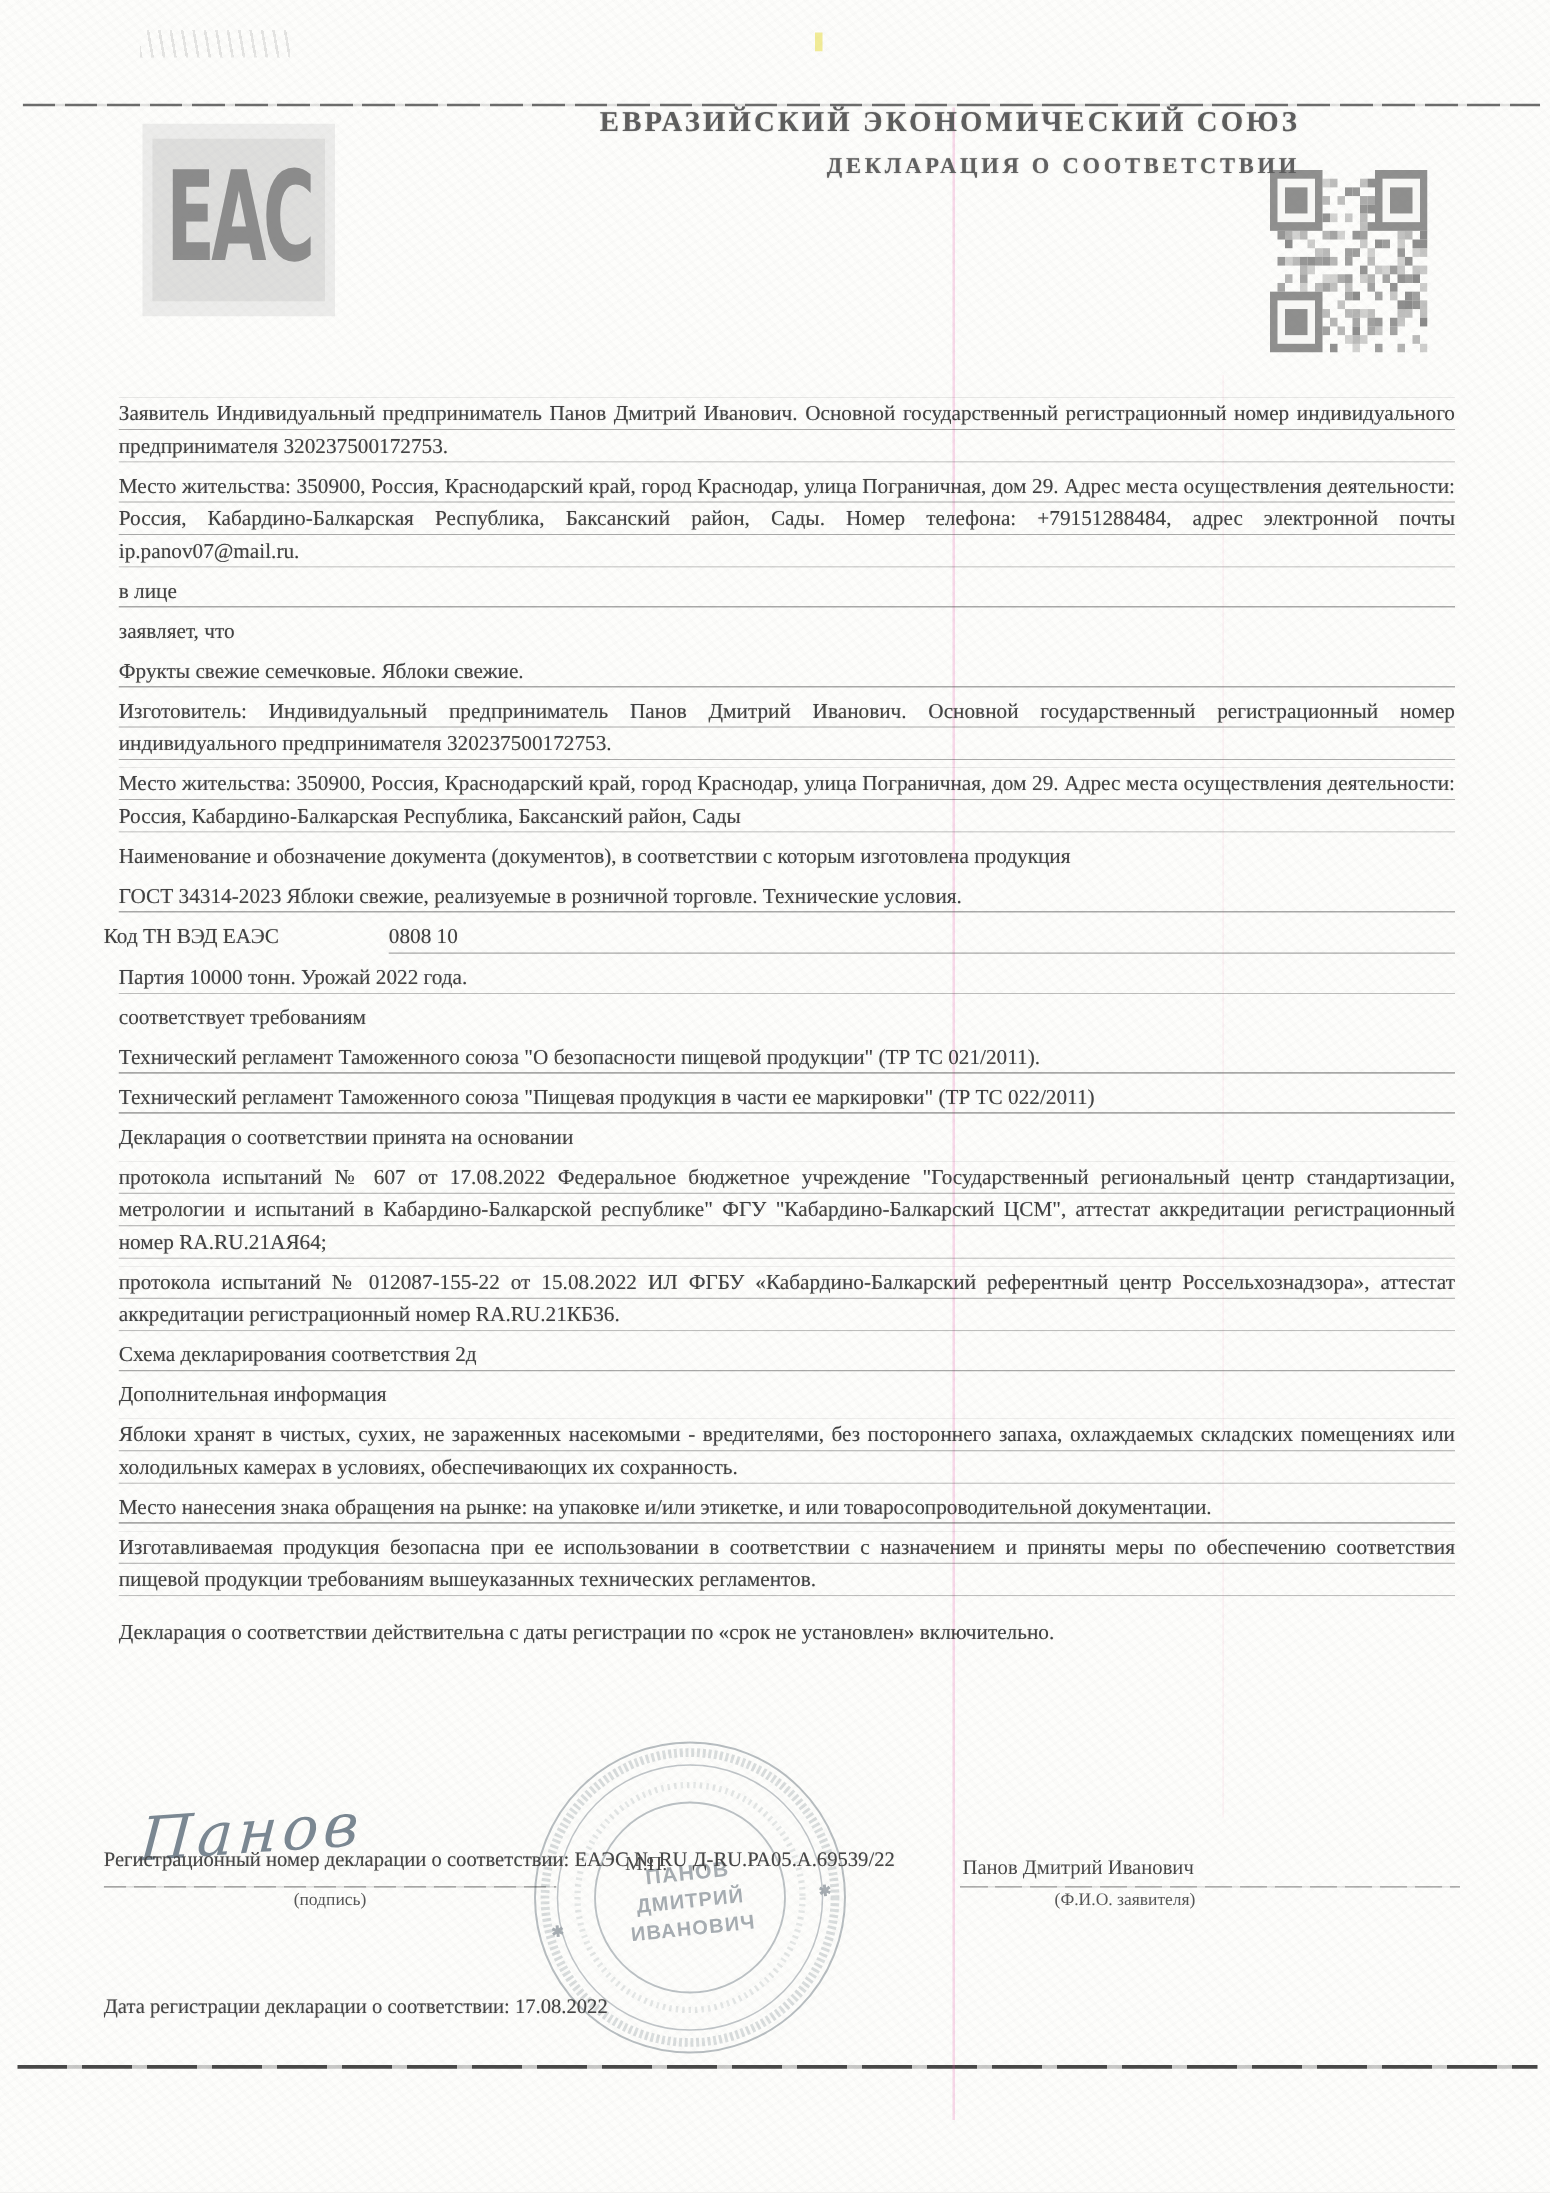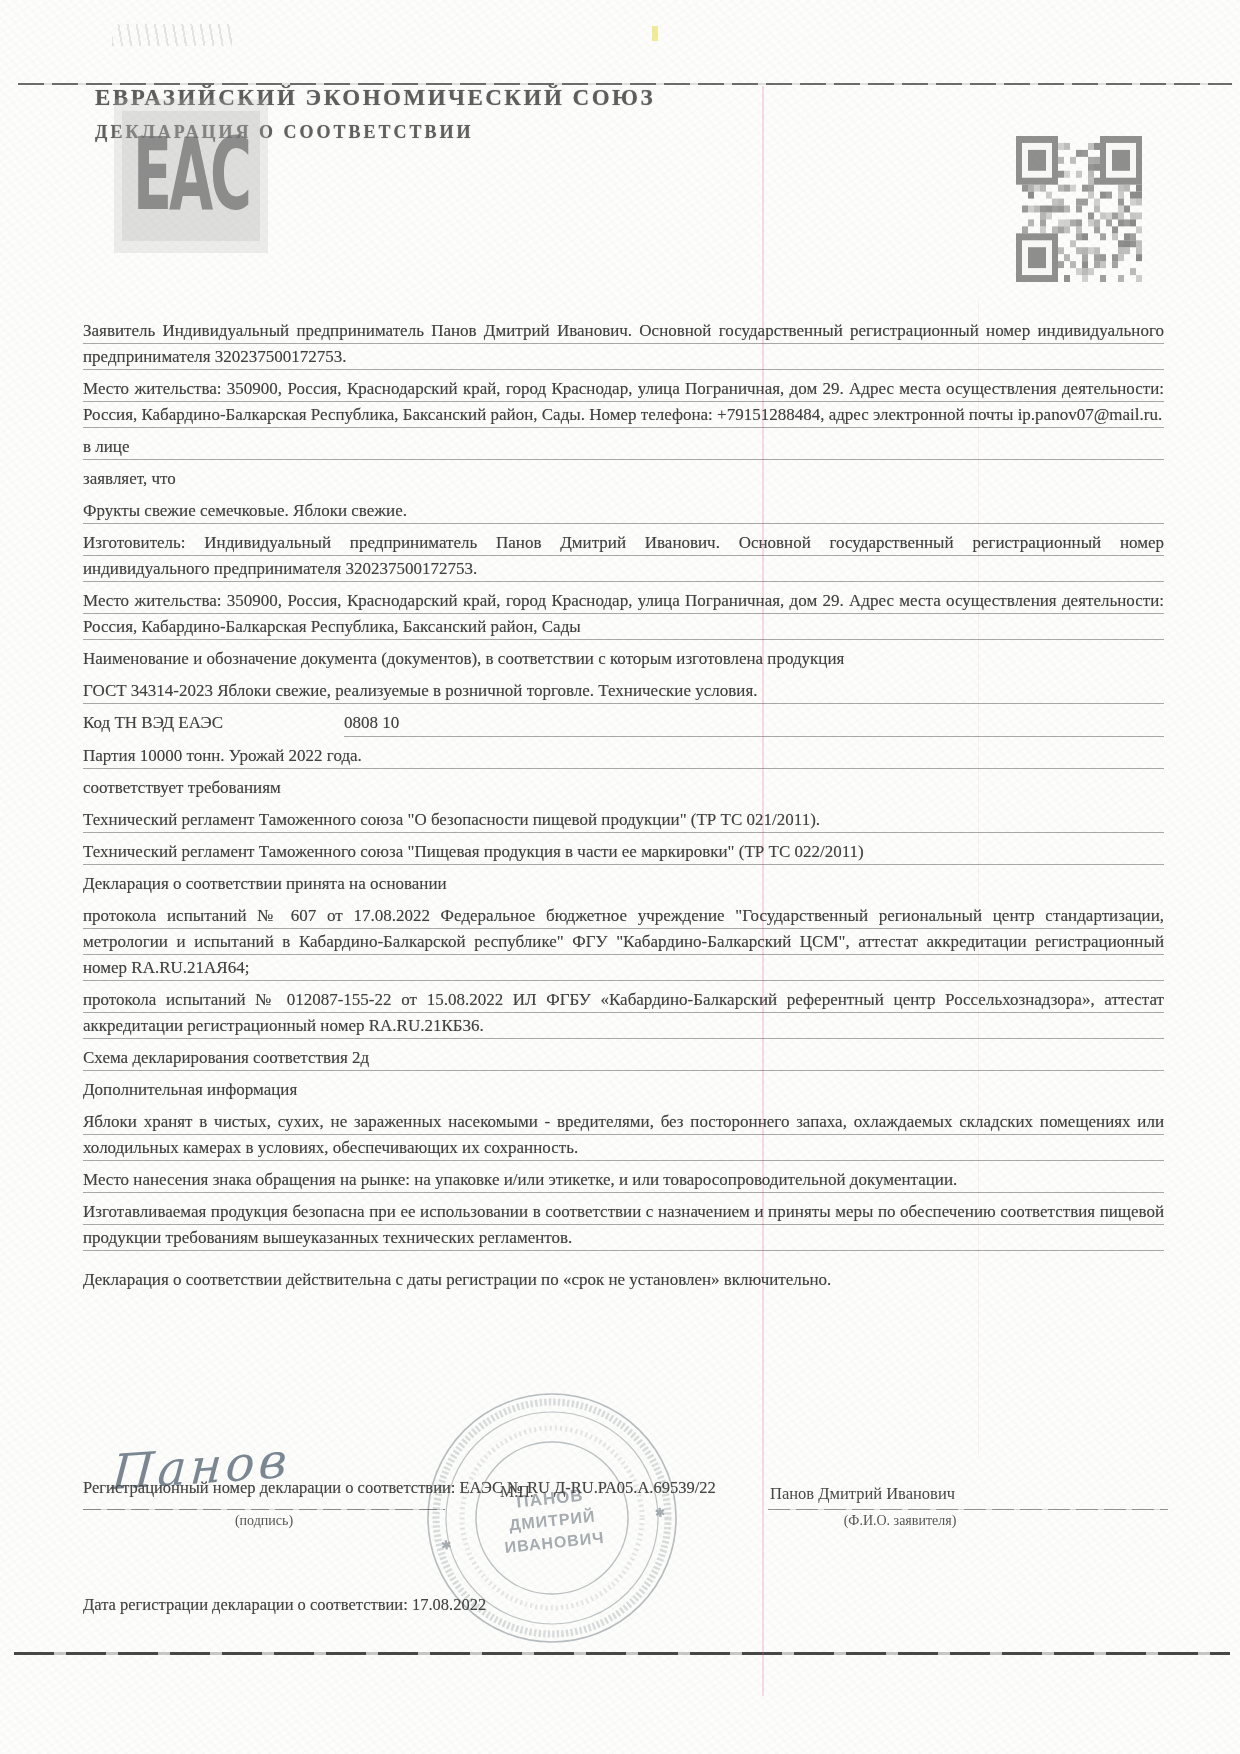--- a/index.html
+++ b/index.html
@@ -19,39 +19,39 @@
     background:repeating-linear-gradient(90deg, rgba(60,60,60,.75) 0 26px, rgba(60,60,60,.15) 26px 34px);}
   .art-bottom-line{position:absolute;left:14px;right:10px;top:1652px;height:3px;
     background:repeating-linear-gradient(90deg, rgba(40,40,40,.85) 0 40px, rgba(40,40,40,.25) 40px 52px);}
   .art-magenta{position:absolute;left:762px;top:86px;bottom:58px;width:2px;background:rgba(228,88,168,.22);}
   .art-pink2{position:absolute;left:978px;top:300px;bottom:300px;width:1px;background:rgba(235,120,170,.12);}
   .art-yellow{position:absolute;left:652px;top:26px;width:6px;height:15px;background:rgba(232,220,70,.55);}
   .art-scribble{position:absolute;left:112px;top:24px;width:120px;height:22px;
     background:repeating-linear-gradient(80deg, rgba(120,120,120,.18) 0 2px, transparent 2px 9px);}
 
   
-  .doc-header{position:absolute;top:85px;left:95px;width:945px;text-align:left;}
+  .doc-header{position:absolute;top:85px;left:95px;width:945px;text-align:right;}
   .doc-header .t1{font-size:23px;font-weight:bold;letter-spacing:2.5px;color:#5d5d5d;
     text-shadow:0 0 1px rgba(90,90,90,.55);}
   .doc-header .t2{margin-top:11px;font-size:18px;font-weight:bold;letter-spacing:3px;color:#606060;
     text-shadow:0 0 1px rgba(90,90,90,.55);}
 
   .eac{position:absolute;left:112px;top:97px;width:158px;height:158px;filter:blur(.45px);opacity:.88;}
   .qr{position:absolute;left:1016px;top:136px;width:126px;height:146px;filter:blur(.3px);opacity:.85;}
 
   
   .content{position:absolute;left:83px;right:76px;top:318px;font-size:17px;line-height:26px;
     text-align:justify; text-shadow:0 0 .7px rgba(70,70,70,.45);}
-  .content p{margin:0 0 6px 0;}
+  .content p{margin:0 0 6px 12px;}
   .ruled{
     background-image:linear-gradient(to bottom, transparent 0, transparent 25px, rgba(85,85,85,.5) 25px, rgba(85,85,85,.5) 26px);
     background-size:100% 26px;
   }
   .plain{background:none;}
-  .tnved{display:flex;margin:0 0 6px 0;gap:33px;}
+  .tnved{display:flex;margin:0 0 6px 0;}
   .tnved .lbl{width:228px;flex:none;}
   .tnved .val{flex:1;border-bottom:1px solid rgba(85,85,85,.5);}
   .validity{margin-top:16px !important;}
 
   
   .sig-script{position:absolute;left:112px;top:1438px;font-family:"DejaVu Serif",serif;
     font-style:italic;font-size:48px;color:#5b6b79;opacity:.8;letter-spacing:4px;
     transform:rotate(-4deg) skewX(-8deg);}
   .sig-line{position:absolute;left:83px;top:1509px;width:362px;height:1px;
     background:repeating-linear-gradient(90deg, rgba(60,60,60,.6) 0 18px, rgba(60,60,60,.2) 18px 24px);}

